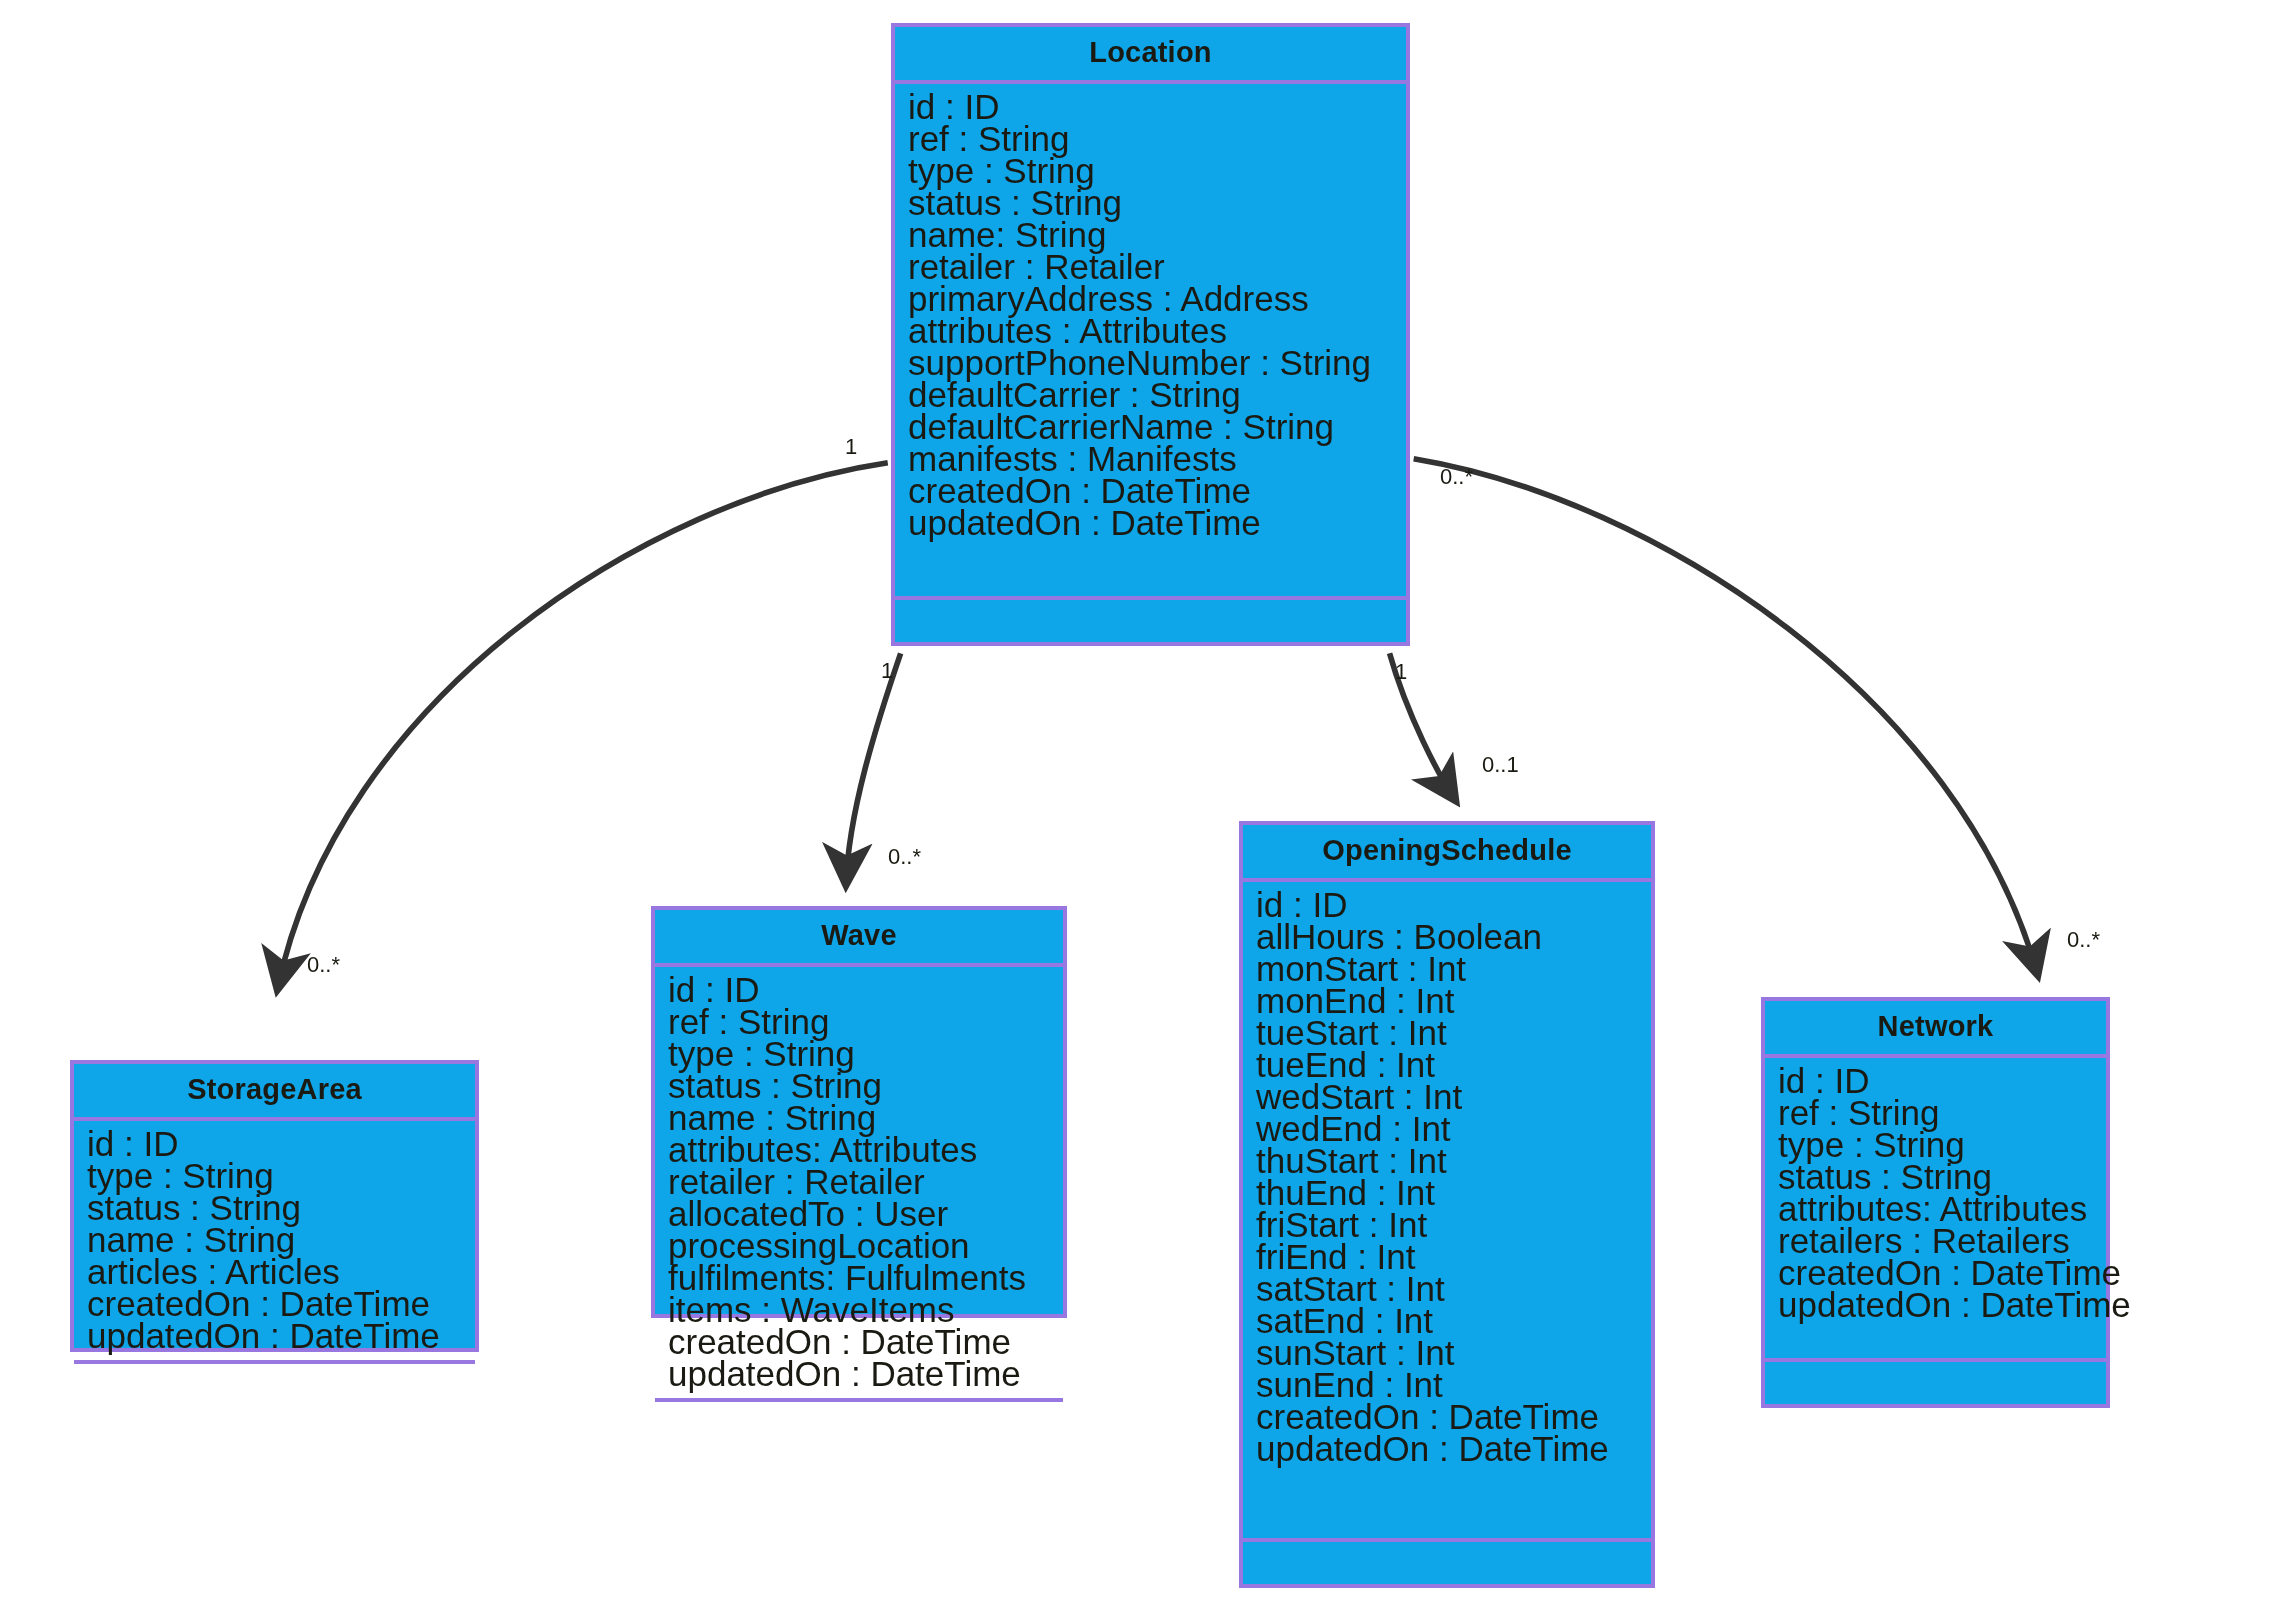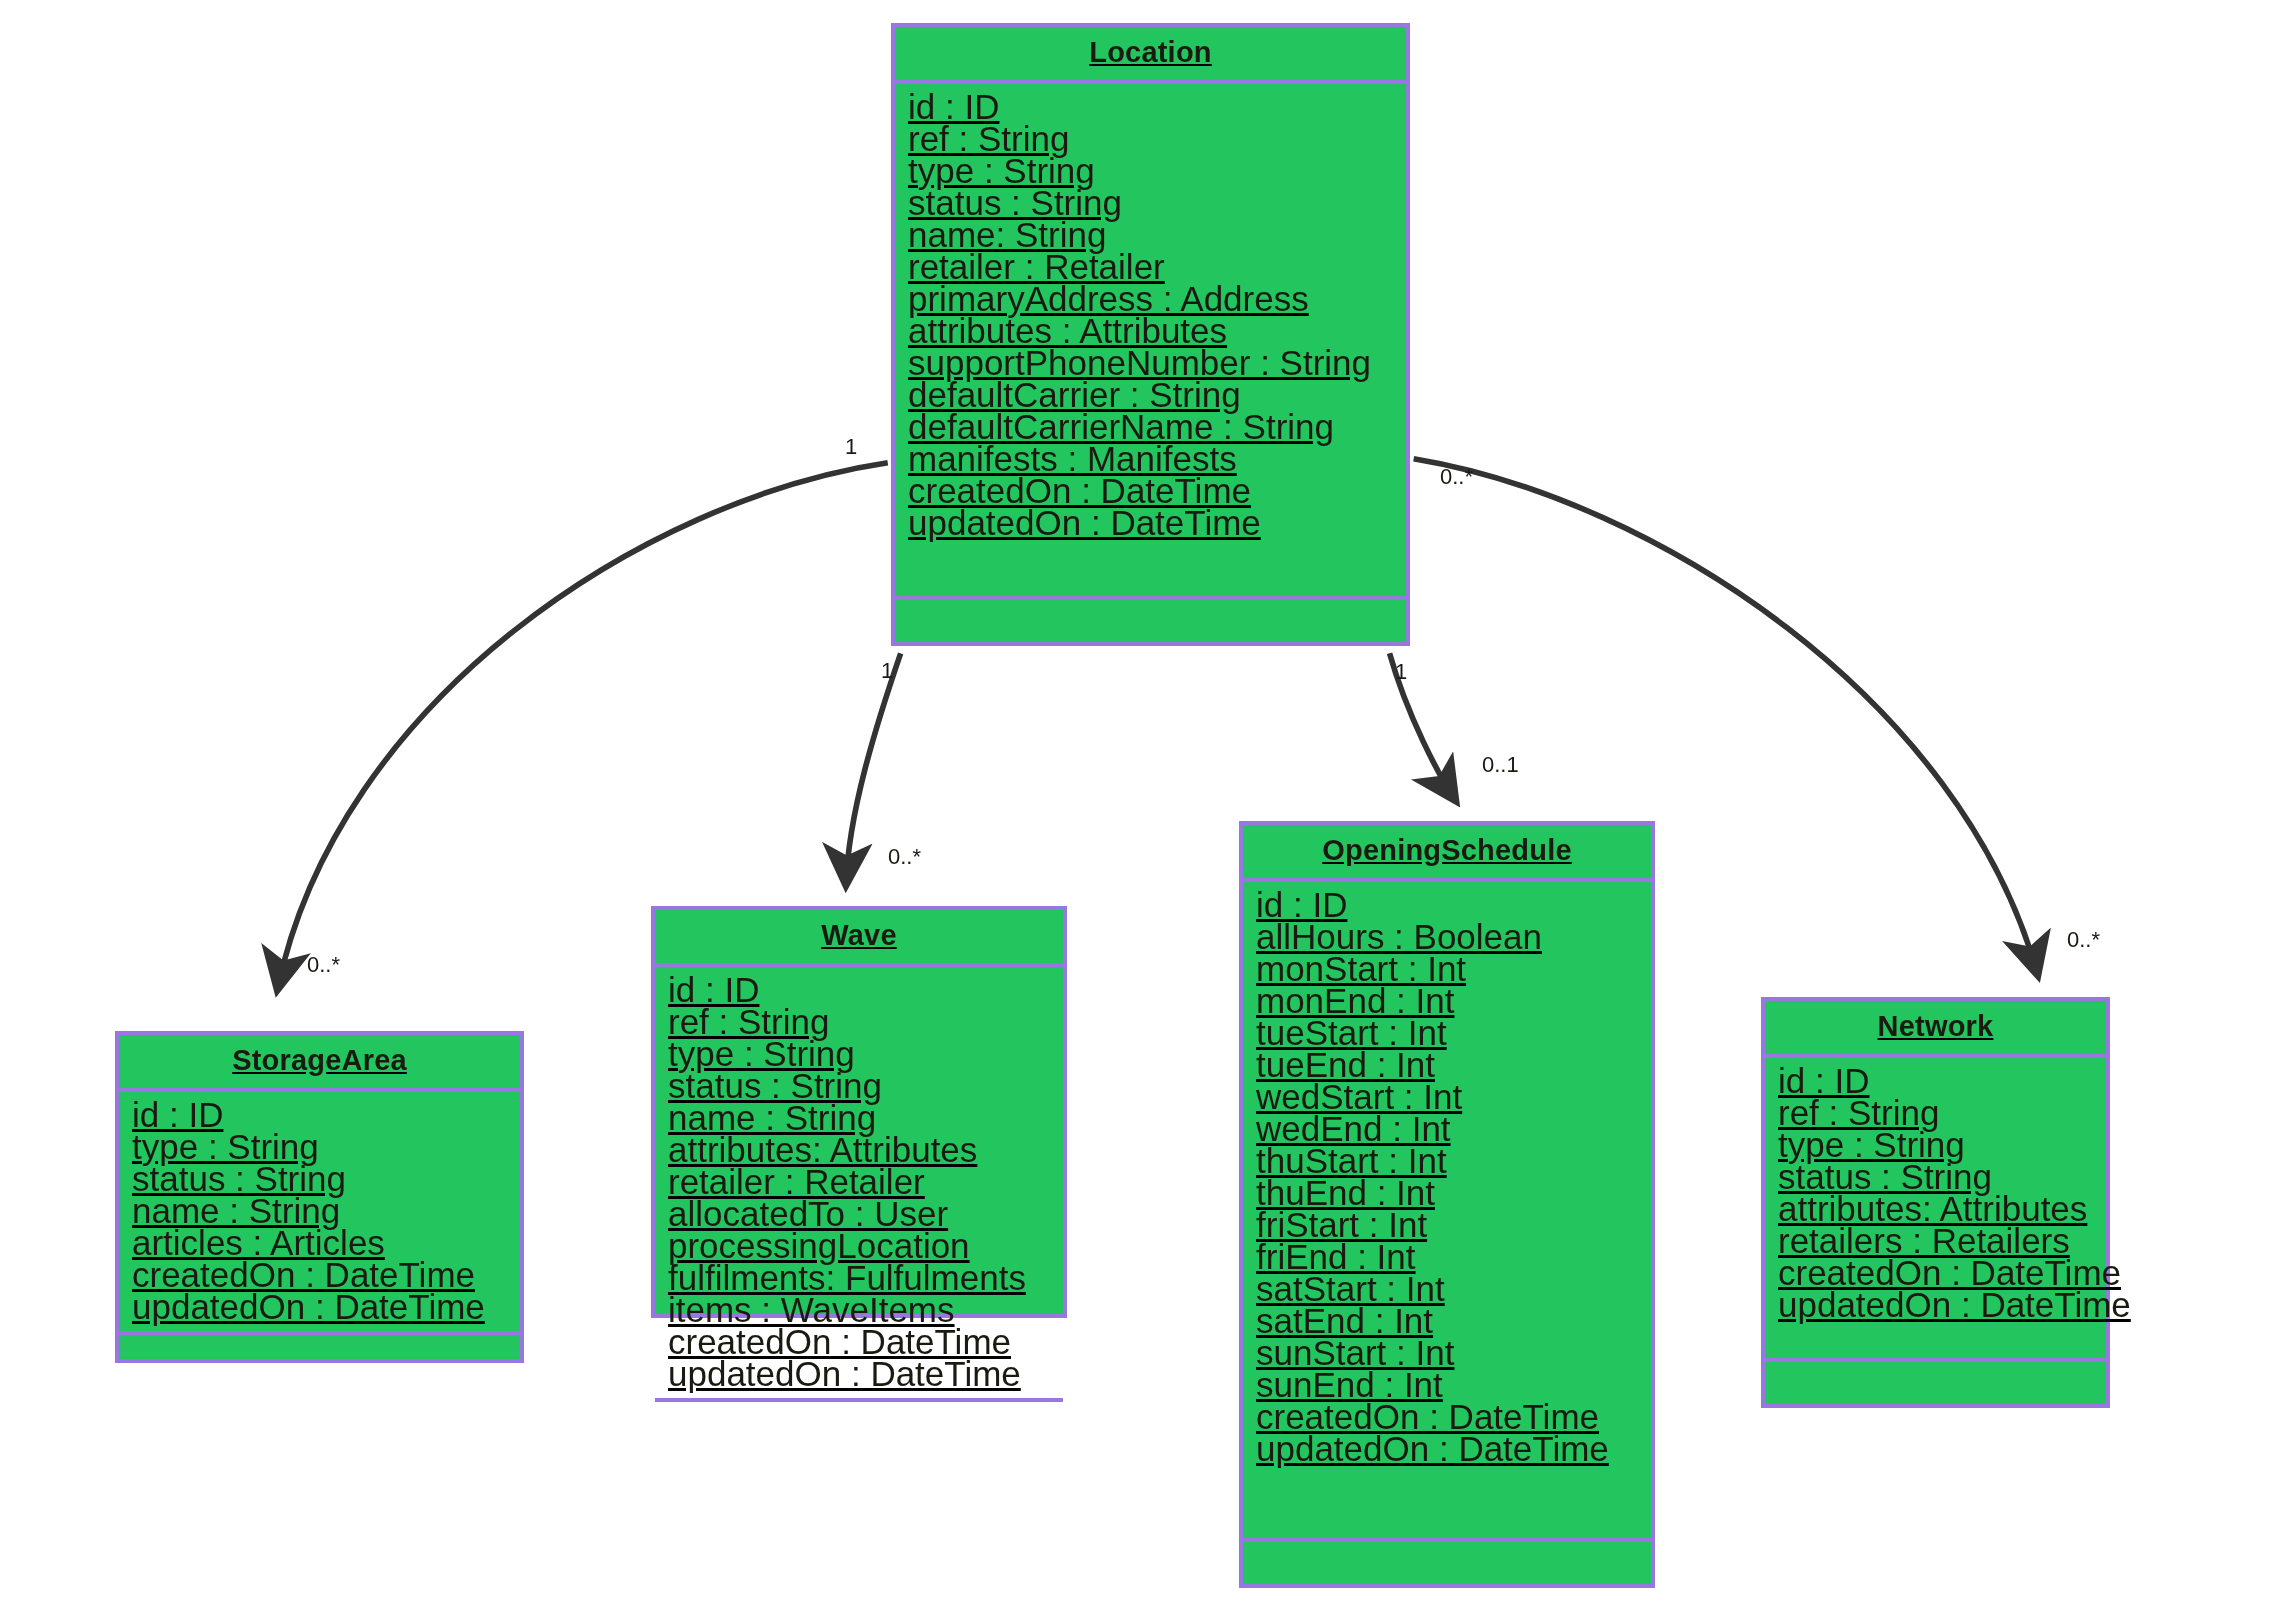--- a/index.html
+++ b/index.html
@@ -22,25 +22,24 @@
     position: absolute;
     left: 0;
     top: 0;
     width: 2295px;
     height: 1609px;
     pointer-events: none;
   }
   .uml-class {
     position: absolute;
     box-sizing: border-box;
-    background: #22c55e;
+    background: #0ea5e9;
     border: 4px solid #9977e0;
     display: flex;
     flex-direction: column;
-    text-decoration: underline;
   }
   .uml-title {
     box-sizing: border-box;
     text-align: center;
     font-weight: bold;
     font-size: 29px;
     color: #1a1a12;
     border-bottom: 4px solid #9977e0;
     padding: 11.3px 8px 13px 8px;
     line-height: 1.0;
@@ -117,21 +116,21 @@
         <div class="uml-attr">supportPhoneNumber : String</div>
         <div class="uml-attr">defaultCarrier : String</div>
         <div class="uml-attr">defaultCarrierName : String</div>
         <div class="uml-attr">manifests : Manifests</div>
         <div class="uml-attr">createdOn : DateTime</div>
         <div class="uml-attr">updatedOn : DateTime</div>
       </div>
     <div class="uml-methods"></div>
   </div>
 
-  <div class="uml-class" id="cls-storage-area" style="left:70px; top:1031px; width:409px; height:332px;margin-left:45px;">
+  <div class="uml-class" id="cls-storage-area" style="left:70px; top:1060px; width:409px; height:292px;">
     <div class="uml-title">StorageArea</div>
     <div class="uml-attrs">
         <div class="uml-attr">id : ID</div>
         <div class="uml-attr">type : String</div>
         <div class="uml-attr">status : String</div>
         <div class="uml-attr">name : String</div>
         <div class="uml-attr">articles : Articles</div>
         <div class="uml-attr">createdOn : DateTime</div>
         <div class="uml-attr">updatedOn : DateTime</div>
       </div>

